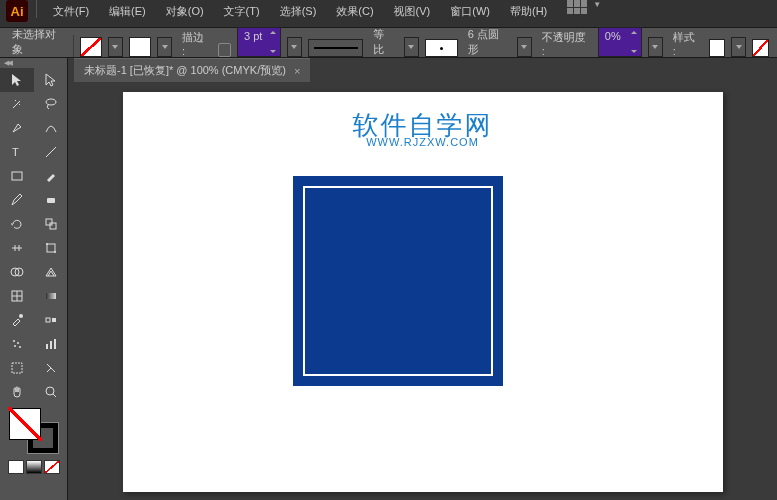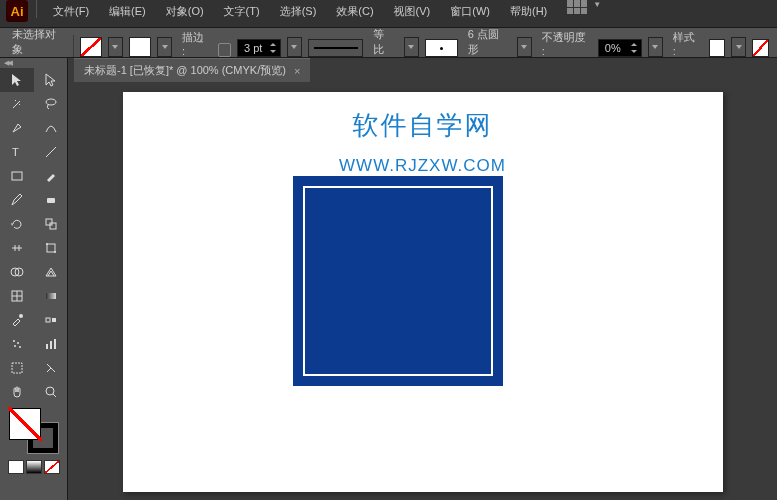--- a/index.html
+++ b/index.html
@@ -11,21 +11,21 @@
 .menu-item{padding:4px 8px;cursor:pointer}
 .grid-icon{width:20px;height:14px;display:grid;grid-template-columns:1fr 1fr 1fr;grid-template-rows:1fr 1fr;gap:1px;margin-left:8px}
 .grid-icon div{background:#888}
 .chev{font-size:8px;color:#aaa;margin-left:2px}
 .optbar{height:30px;background:#535353;display:flex;align-items:flex-end;padding:0 8px;gap:6px;border-bottom:1px solid #1a1a1a}
 .swatch{width:24px;height:20px;border:1px solid #222;position:relative}
 .swatch-white{background:#fff}
 .swatch-red{background:linear-gradient(to bottom right,#fff 0%,#fff 45%,red 45%,red 55%,#fff 55%)}
 .sep{width:1px;height:22px;background:#3a3a3a}
 .lbl{color:#ccc;padding:0 4px}
-.numbox{background:#000000;border:1px solid #222;padding:2px 14px 2px 6px;color:#fff;position:relative;display:inline-flex;align-items:center;min-width:44px}
+.numbox{background:#4c1d95;border:1px solid #222;padding:2px 14px 14px 6px;color:#fff;position:relative;display:inline-flex;align-items:center;min-width:44px}
 .numbox::after{content:"";position:absolute;right:4px;top:3px;border-left:3px solid transparent;border-right:3px solid transparent;border-bottom:3px solid #aaa}
 .numbox::before{content:"";position:absolute;right:4px;bottom:3px;border-left:3px solid transparent;border-right:3px solid transparent;border-top:3px solid #aaa}
 .dd{width:16px;height:20px;background:#535353;border:1px solid #222;display:flex;align-items:center;justify-content:center}
 .dd::after{content:"";border-left:3px solid transparent;border-right:3px solid transparent;border-top:4px solid #aaa}
 .link-icon{width:14px;height:14px;border:1px solid #888;border-radius:2px}
 .stroke-prev{width:60px;height:18px;background:#535353;border:1px solid #222;display:flex;align-items:center;justify-content:center}
 .stroke-prev .line{width:44px;height:2px;background:#000}
 .dotprev{width:36px;height:18px;background:#fff;border:1px solid #222;display:flex;align-items:center;justify-content:center;gap:3px}
 .dotprev div{width:3px;height:3px;background:#000;border-radius:50%}
 .sty-sw{width:18px;height:18px;background:#fff;border:1px solid #222}
@@ -45,21 +45,21 @@
 .fs-stroke::after{content:"";position:absolute;top:5px;left:5px;right:5px;bottom:5px;background:#535353}
 .mode-row{display:flex;justify-content:center;gap:2px;padding:2px}
 .mode-row div{width:16px;height:14px;border:1px solid #333}
 .canvas-area{flex:1;background:#d946ef;display:flex;flex-direction:column}
 .tab-strip{height:26px;background:#3a3a3a;display:flex;align-items:center;padding-left:6px}
 .tab{background:#535353;padding:4px 10px;display:flex;align-items:center;gap:8px;border-top:1px solid #666}
 .tab-close{cursor:pointer;color:#aaa}
 .artboard-wrap{flex:1;background:#3a3a3a;display:flex;align-items:flex-start;justify-content:center;padding:10px}
 .artboard{width:600px;height:400px;background:#fff;box-shadow:2px 2px 6px rgba(0,0,0,.4);position:relative}
 .wm-title{position:absolute;top:16px;left:50%;transform:translateX(-50%);font-size:26px;font-weight:normal;color:#1b7fcc;letter-spacing:2px}
-.wm-url{position:absolute;top:64px;left:50%;transform:translateX(-50%);font-size:17px;color:#1b7fcc;letter-spacing:1px}
+.wm-url{position:absolute;top:44px;left:50%;transform:translateX(-50%);font-size:11px;color:#1b7fcc;letter-spacing:1px}
 .bluebox{position:absolute;top:84px;left:170px;width:210px;height:210px;background:#0b3a8f;border:4px solid #0b3a8f}
 .bluebox::after{content:"";position:absolute;top:6px;left:6px;right:6px;bottom:6px;border:2px solid #fff}
 </style>
 </head>
 <body>
 
 <div class="menubar">
   <div class="app-icon">
       <span>Ai</span>
     </div>

